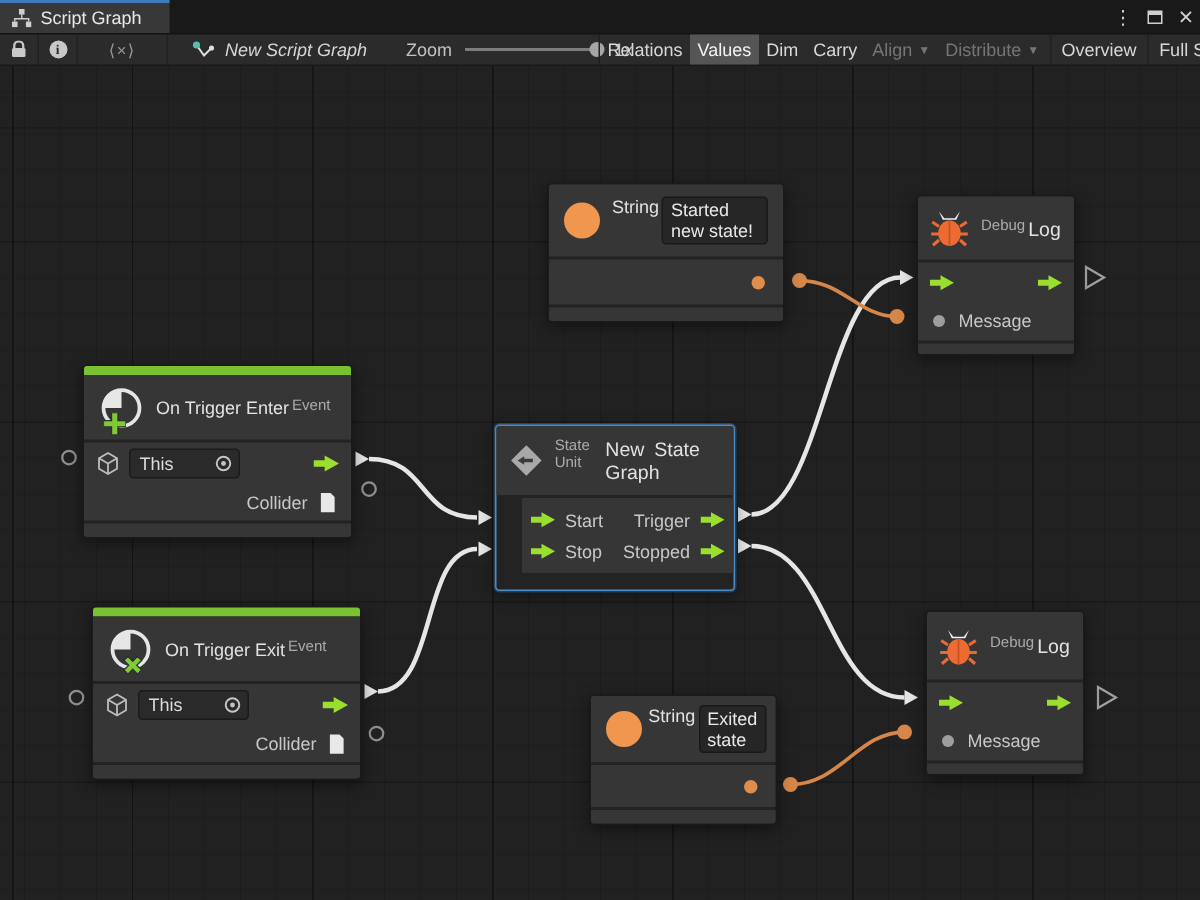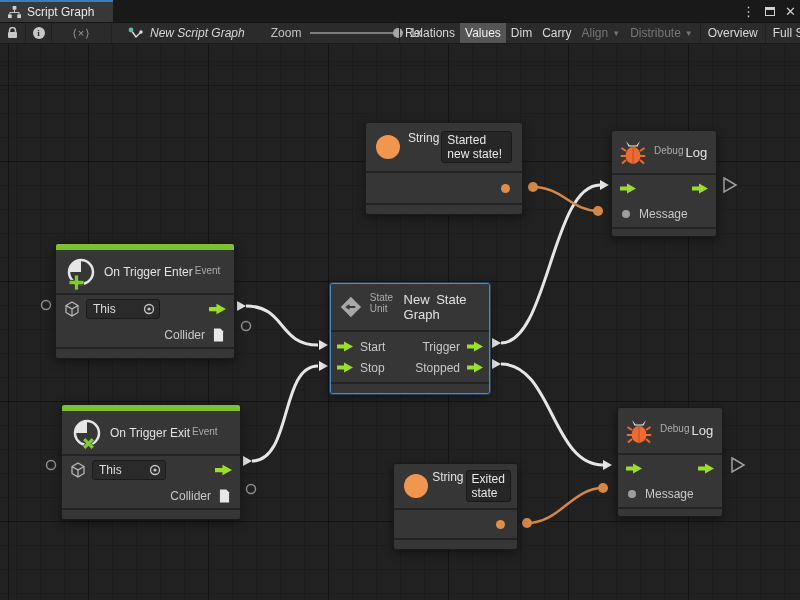--- a/index.html
+++ b/index.html
@@ -330,21 +330,21 @@
         <div class="prow" style="height:24px; justify-content:flex-end; gap:8px; padding:0 10px;">
           <span class="plabel">Collider</span>
           <svg width="11" height="14" viewBox="0 0 12 14">
               <path d="M1 0 h7 l3 3 v11 h-10 z" fill="#e8e8e8"></path>
             </svg>
         </div>
       </div>
       <div class="sec footer"></div>
     </div>
 
-    <div class="node selected" style="left:330px; top:239px; width:160px;">
+    <div class="node selected" style="left:330px; top:239px; width:160px;align-items:flex-end;">
       <div class="sec hdr" style="height:46px; padding:0 9px;">
         <svg width="30" height="30" viewBox="0 0 30 30">
           <path fill="#a8a8a8" d="M15 1 L22 8 L15 15 L8 8 Z M22 8 L29 15 L22 22 L15 15 Z M15 15 L22 22 L15 29 L8 22 Z M8 8 L15 15 L8 22 L1 15 Z"></path>
           <path fill="#3a3a3a" d="M13 11 L7 15 L13 19 V16.5 H21 V13.5 H13 Z"></path>
         </svg>
         <div class="hcol">
           <div class="nsmall">State Unit</div>
           <div class="nbig" style="word-spacing:3px;">New State Graph</div>
         </div>
       </div>

